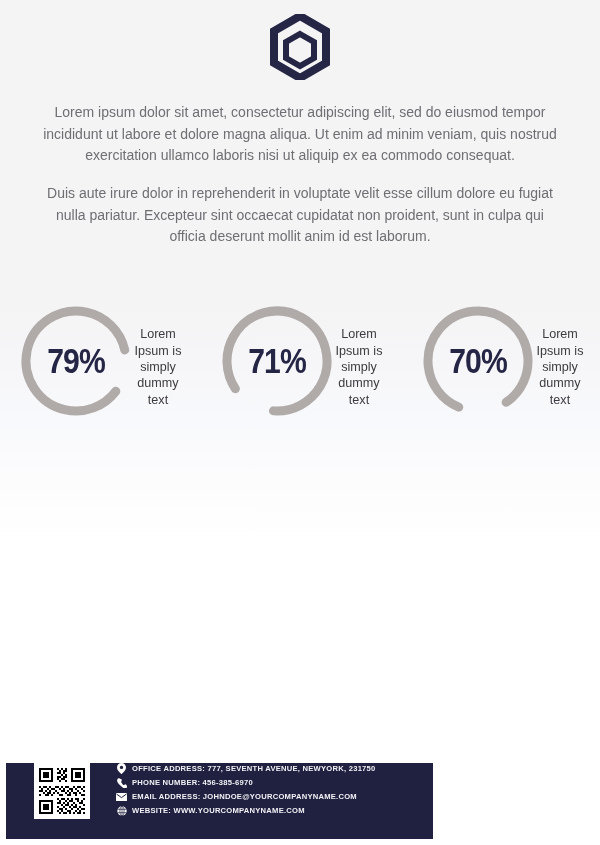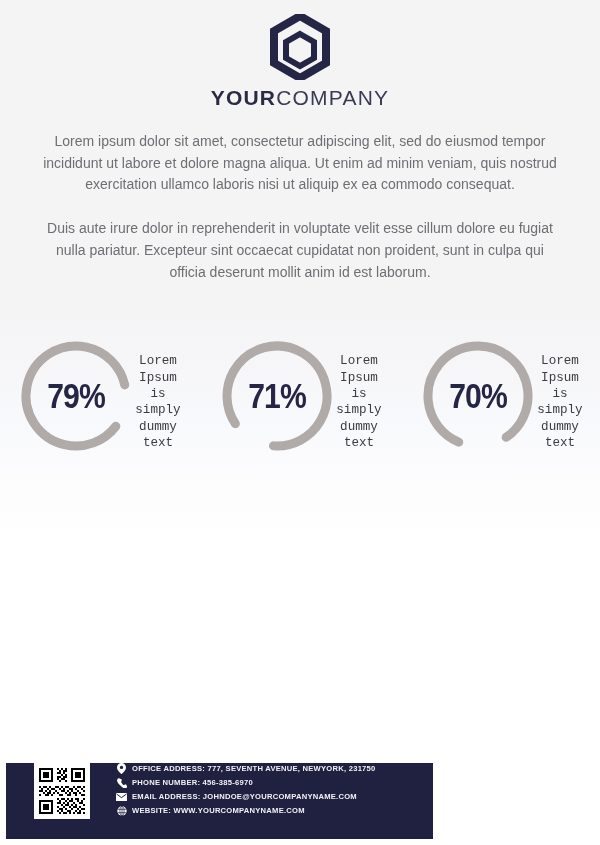--- a/index.html
+++ b/index.html
@@ -70,21 +70,21 @@
   }
   .paragraph {
     text-align: center;
     font-size: 14px;
     line-height: 1.55;
     color: #6e6e73;
     font-weight: 400;
     margin: 0;
   }
   .paragraph + .paragraph {
-    margin-top: 22px;
+    margin-top: 16px;
     padding: 0 16px;
   }
 
   
   .stats-row {
     margin-top: 54px;
     display: flex;
     justify-content: center;
     align-items: flex-start;
     gap: 36px;
@@ -118,21 +118,20 @@
     color: #252546;
     letter-spacing: -1px;
     transform: scaleX(0.86);
   }
   .stat-caption {
     margin-top: 12px;
     text-align: center;
     font-size: 12.6px;
     line-height: 1.3;
     color: #3c3c40;
-    font-family: Liberation Mono, monospace;
   }
 
   
   .footer {
     position: absolute;
     left: 6px;
     top: 763px;
     width: 427px;
     height: 76px;
     background: #202040;
@@ -187,23 +186,20 @@
 
 <div class="page">
 
   <div class="header">
 
     <svg class="logo-mark" viewBox="0 0 62 66">
       <polygon points="31,2 57,17 57,49 31,64 5,49 5,17" fill="none" stroke="#252546" stroke-width="8"></polygon>
       <polygon points="31,20 45,28 45,44 31,52 17,44 17,28" fill="none" stroke="#252546" stroke-width="6"></polygon>
     </svg>
 
-    <div class="logo-wordmark">
-      <span class="logo-word-bold">YOUR</span><span class="logo-word-light">COMPANY</span>
-    </div>
 
   </div>
 
   <div class="body-copy">
     <p class="paragraph">Lorem ipsum dolor sit amet, consectetur adipiscing elit, sed do eiusmod tempor incididunt ut labore et dolore magna aliqua. Ut enim ad minim veniam, quis nostrud exercitation ullamco laboris nisi ut aliquip ex ea commodo consequat.</p>
     <p class="paragraph">Duis aute irure dolor in reprehenderit in voluptate velit esse cillum dolore eu fugiat nulla pariatur. Excepteur sint occaecat cupidatat non proident, sunt in culpa qui officia deserunt mollit anim id est laborum.</p>
   </div>
 
   <div class="stats-row">
 

